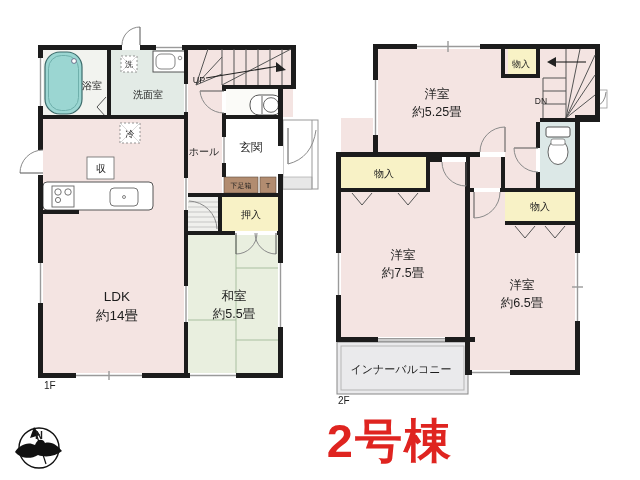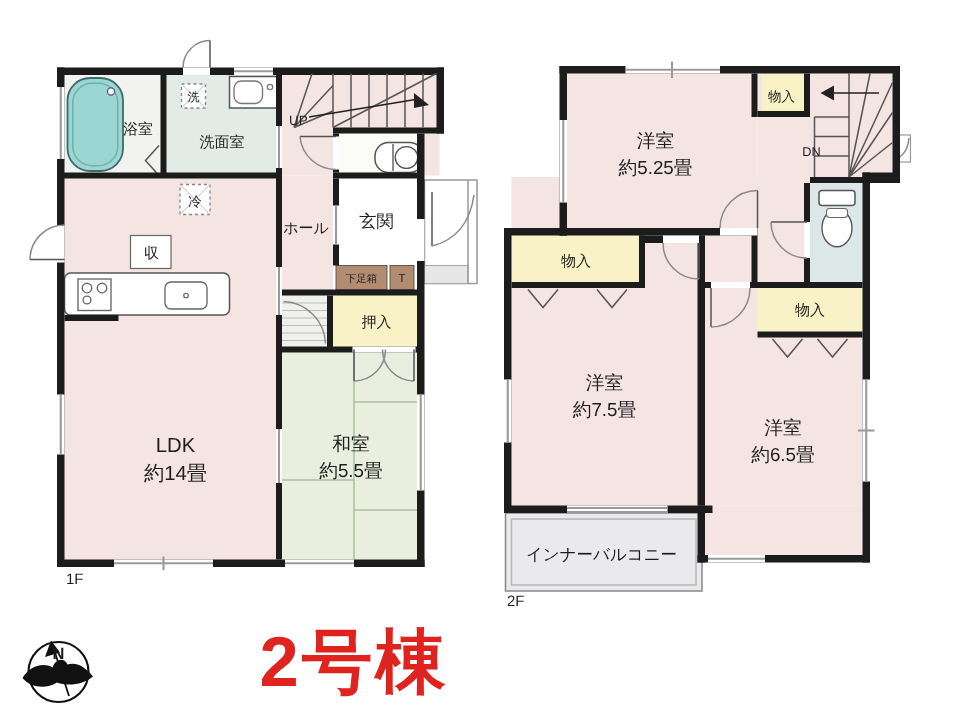--- a/index.html
+++ b/index.html
@@ -1,21 +1,21 @@
 <!DOCTYPE html>
 <html><head>
 <meta charset="utf-8">
 <style>
   html,body{margin:0;padding:0;background:#ffffff;}
   .canvas{position:relative;width:640px;height:480px;background:#fff;overflow:hidden;
           font-family:"Liberation Sans",sans-serif;}
   .canvas svg{position:absolute;left:0;top:0;}
   svg text{fill:#1d1d1d;font-family:"Liberation Sans",sans-serif;}
   .title{position:absolute;left:173px;top:410px;width:280px;height:64px;
-         text-align:left;line-height:62px;font-size:47px;font-weight:800;
+         text-align:right;line-height:62px;font-size:47px;font-weight:800;
          letter-spacing:2px;color:#df2420;}
   .wall{fill:#1c1c1c;}
   .win{fill:#ffffff;}
   .wline{stroke:#9a9a9a;stroke-width:1.4;fill:none;}
   .arc{stroke:#8a8a8a;stroke-width:1;fill:none;}
   .thin{stroke:#555;stroke-width:1;fill:none;}
   .fix{fill:#ffffff;stroke:#555;stroke-width:1;}
   .tread{stroke:#555;stroke-width:1;fill:none;}
   .tatami{stroke:#a9bfa0;stroke-width:1;fill:none;}
 </style>

